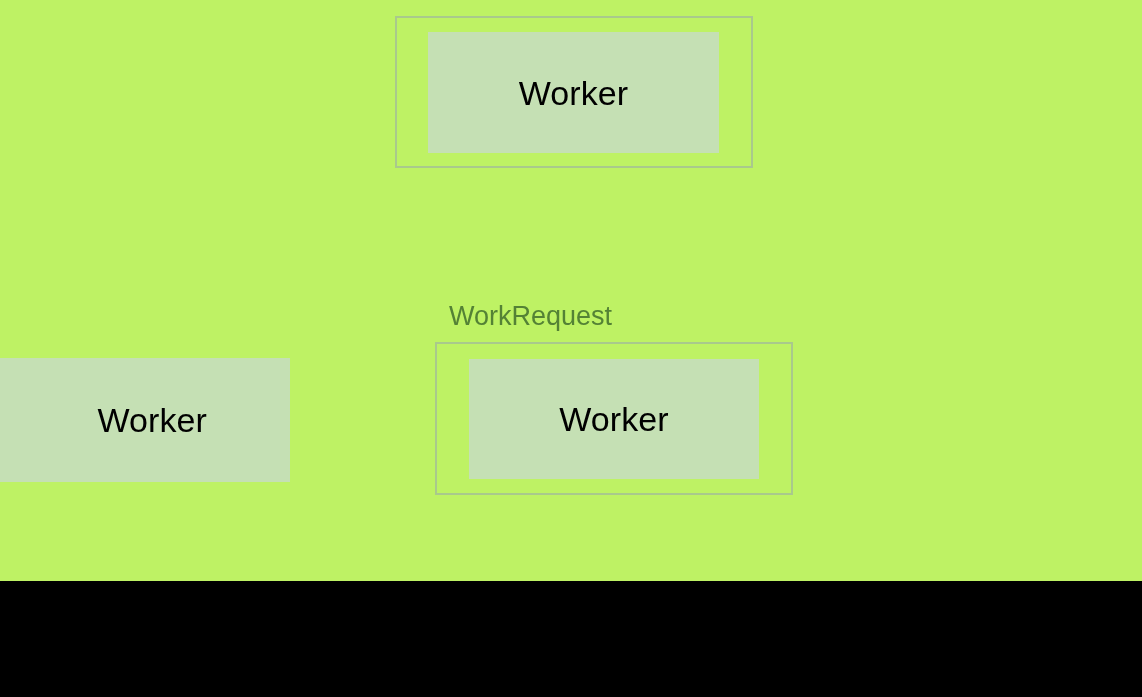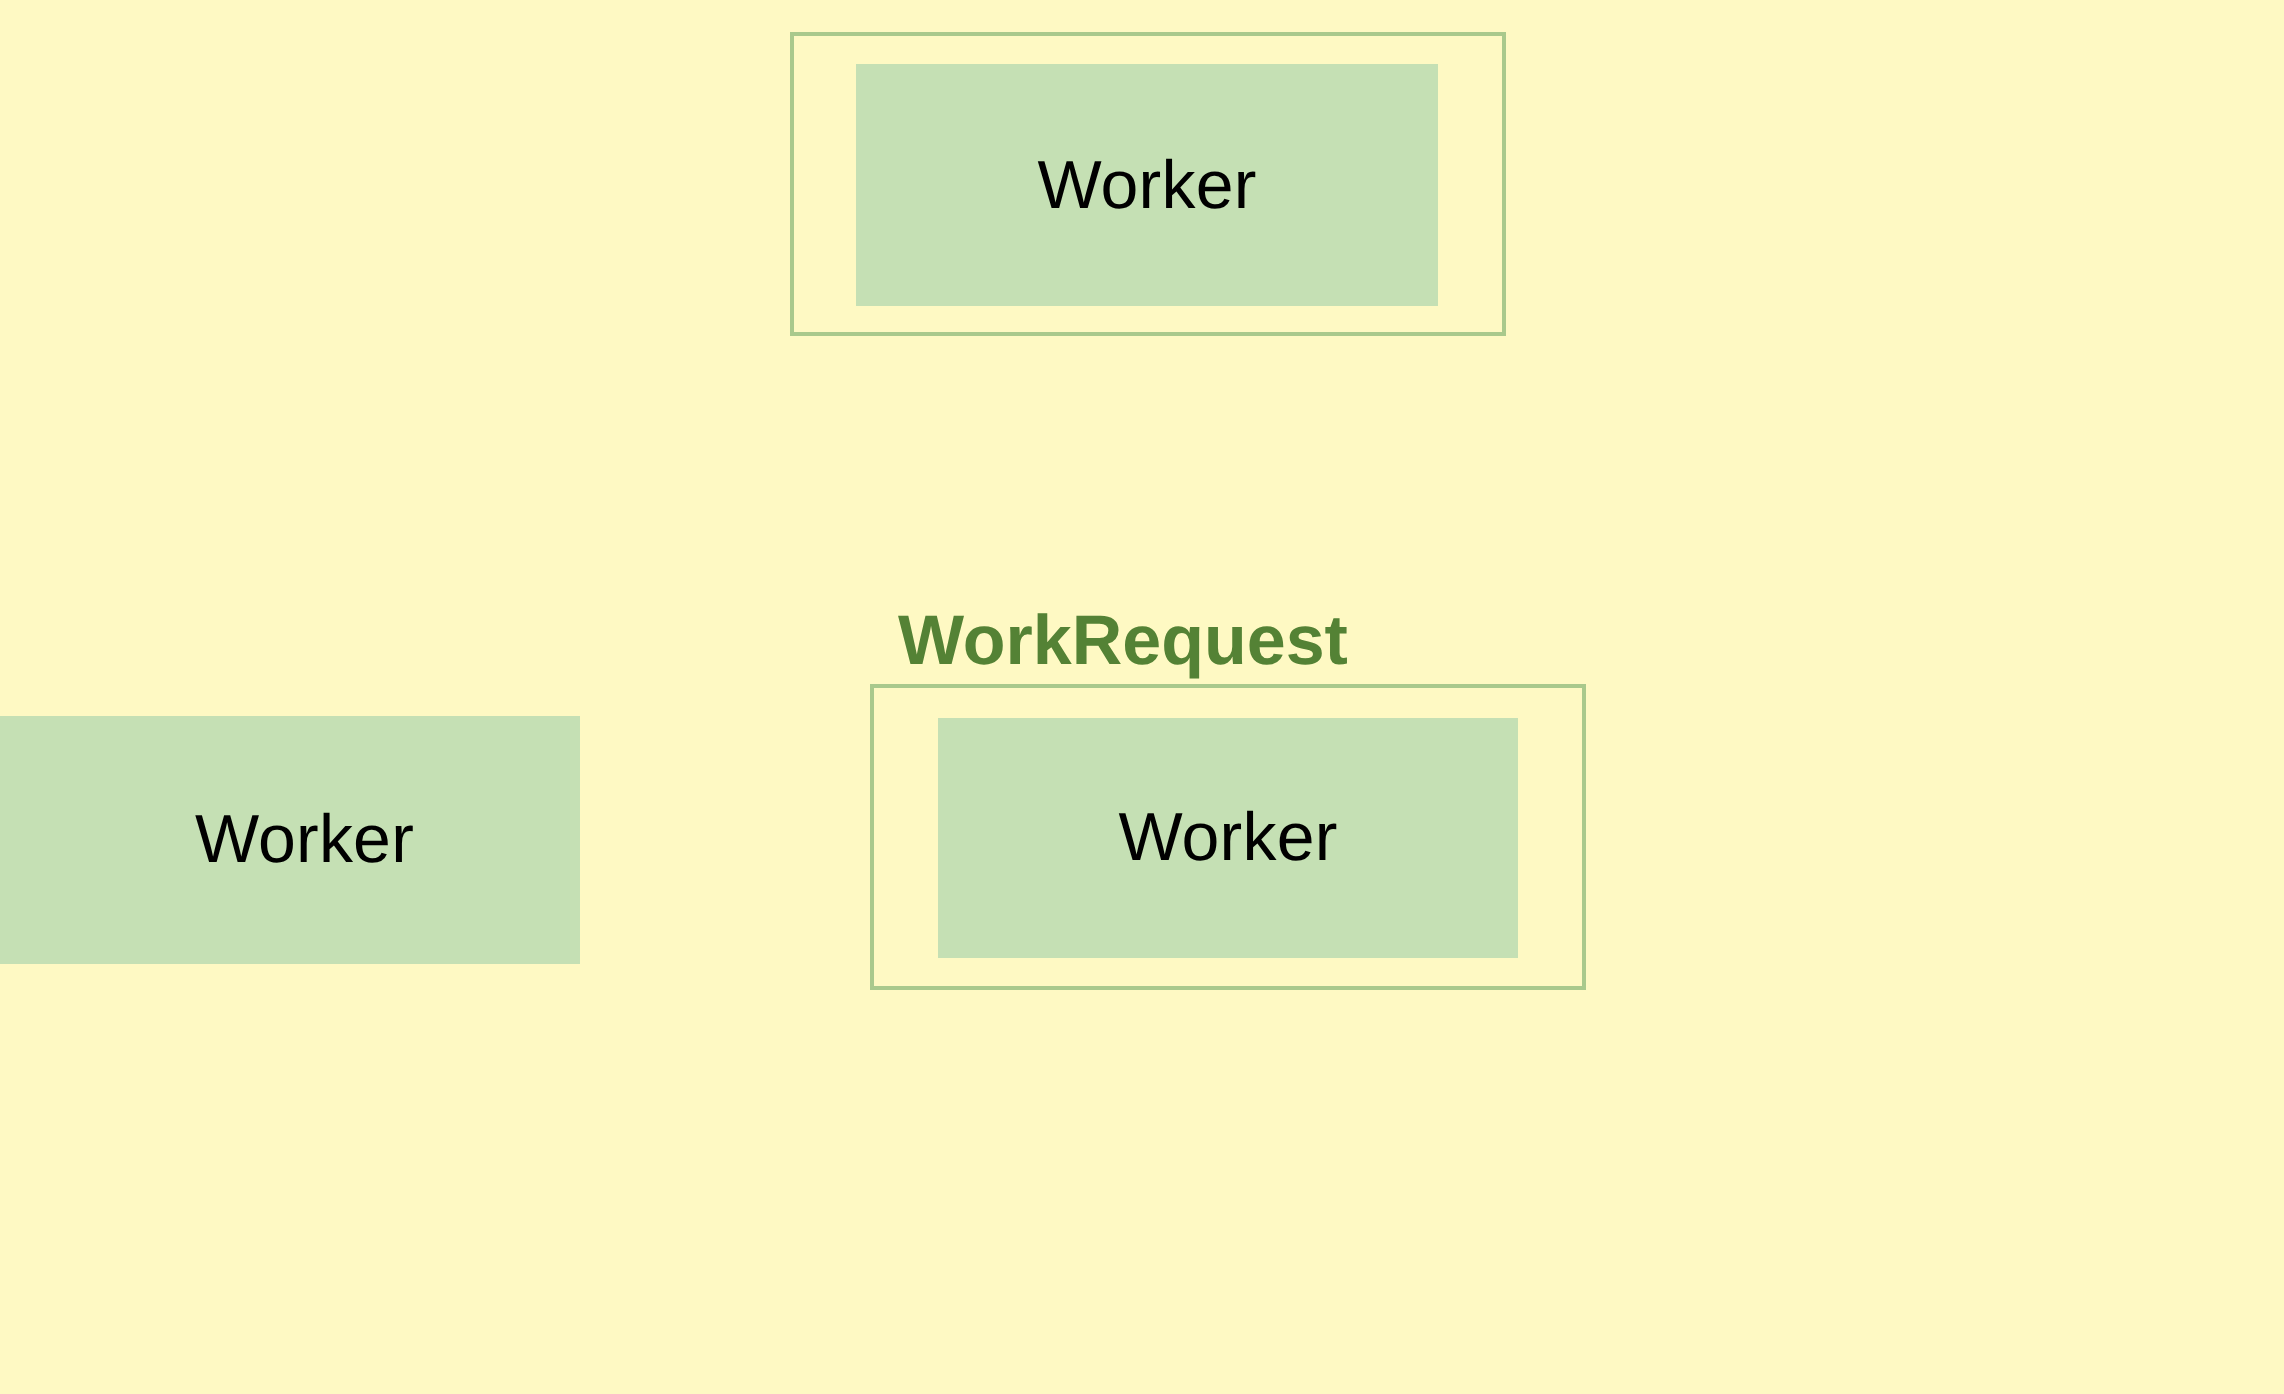--- a/index.html
+++ b/index.html
@@ -44,22 +44,22 @@
     line-height: 1;
     letter-spacing: 0.1px;
     white-space: nowrap;
     font-family: "Liberation Sans", "DejaVu Sans", sans-serif;
   }
 
   
   .scope-caption {
     position: absolute;
     color: #548235;
-    font-size: 35px;
-    font-weight: 700;
+    font-size: 27px;
+    font-weight: 400;
     line-height: 1;
     white-space: nowrap;
     font-family: "Liberation Sans", "DejaVu Sans", sans-serif;
   }
 
   
 
   
   #frame-top      { left: 395px; top: 16px;  width: 358px; height: 152px; }
   #box-top        { left: 428px; top: 32px;  width: 291px; height: 121px; }
@@ -69,21 +69,21 @@
                     justify-content: flex-end; padding-right: 83px; }
 
   
   #caption-workrequest { left: 449px; top: 303px; }
   #frame-mid      { left: 435px; top: 342px; width: 358px; height: 153px; }
   #box-mid        { left: 469px; top: 359px; width: 290px; height: 120px; }
 </style>
 </head>
 <body style="background: rgb(0, 0, 0);">
 
-<div id="canvas" style="background: #fef9c3; width: 1142px; height: 697px;">
+<div id="canvas" style="background: #bef264; width: 1142px; height: 581px;">
 
   <div class="scope-frame" id="frame-top" style="border-color: rgb(169, 201, 140);"></div>
 
   <div class="node-box" id="box-top" style="background: rgb(197, 224, 180);">
     <span class="node-label" style="color: rgb(0, 0, 0);">Worker</span>
   </div>
 
   <div class="node-box" id="box-left" style="background: rgb(197, 224, 180);">
     <span class="node-label" style="color: rgb(0, 0, 0);">Worker</span>
   </div>

